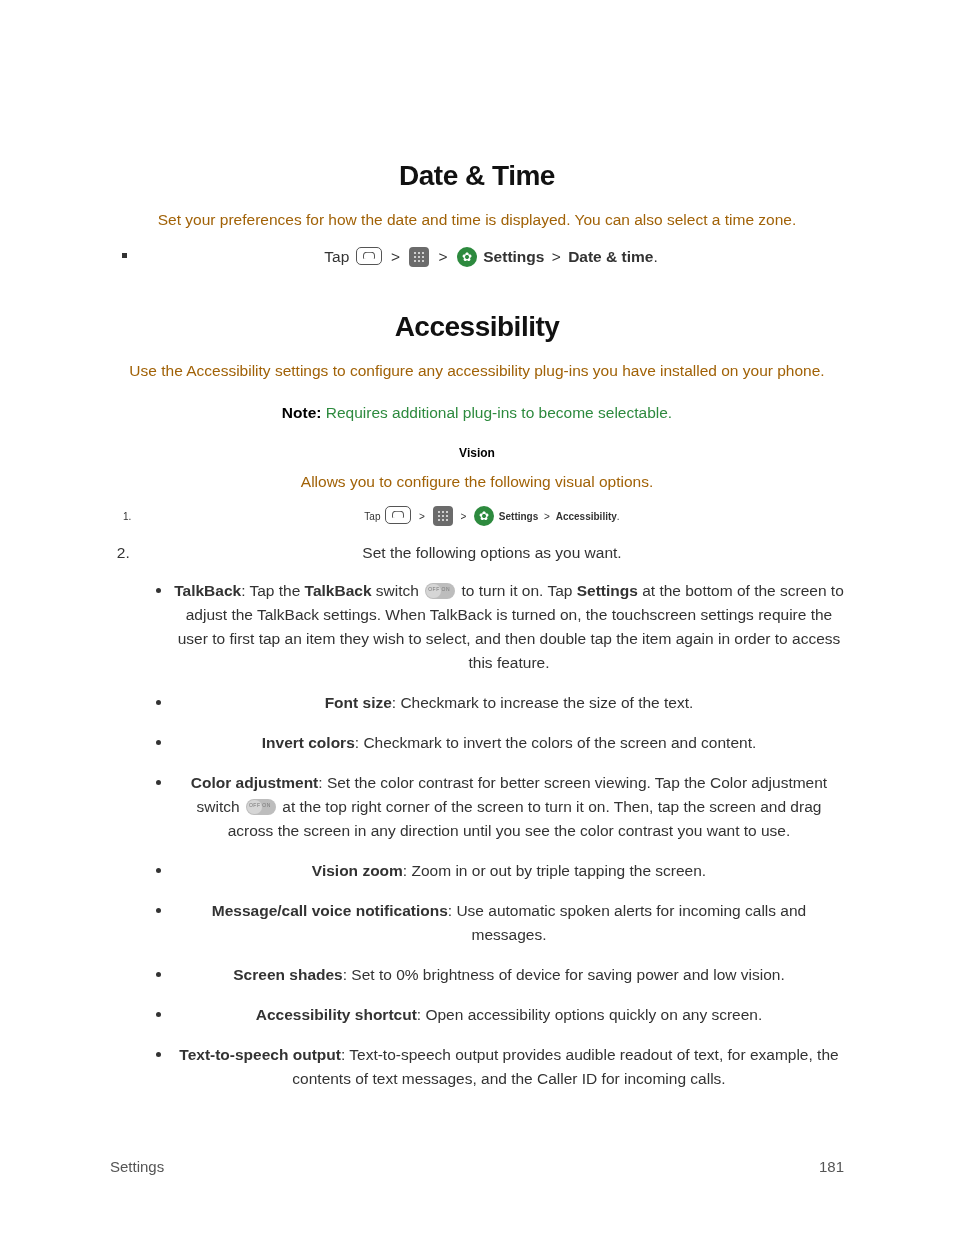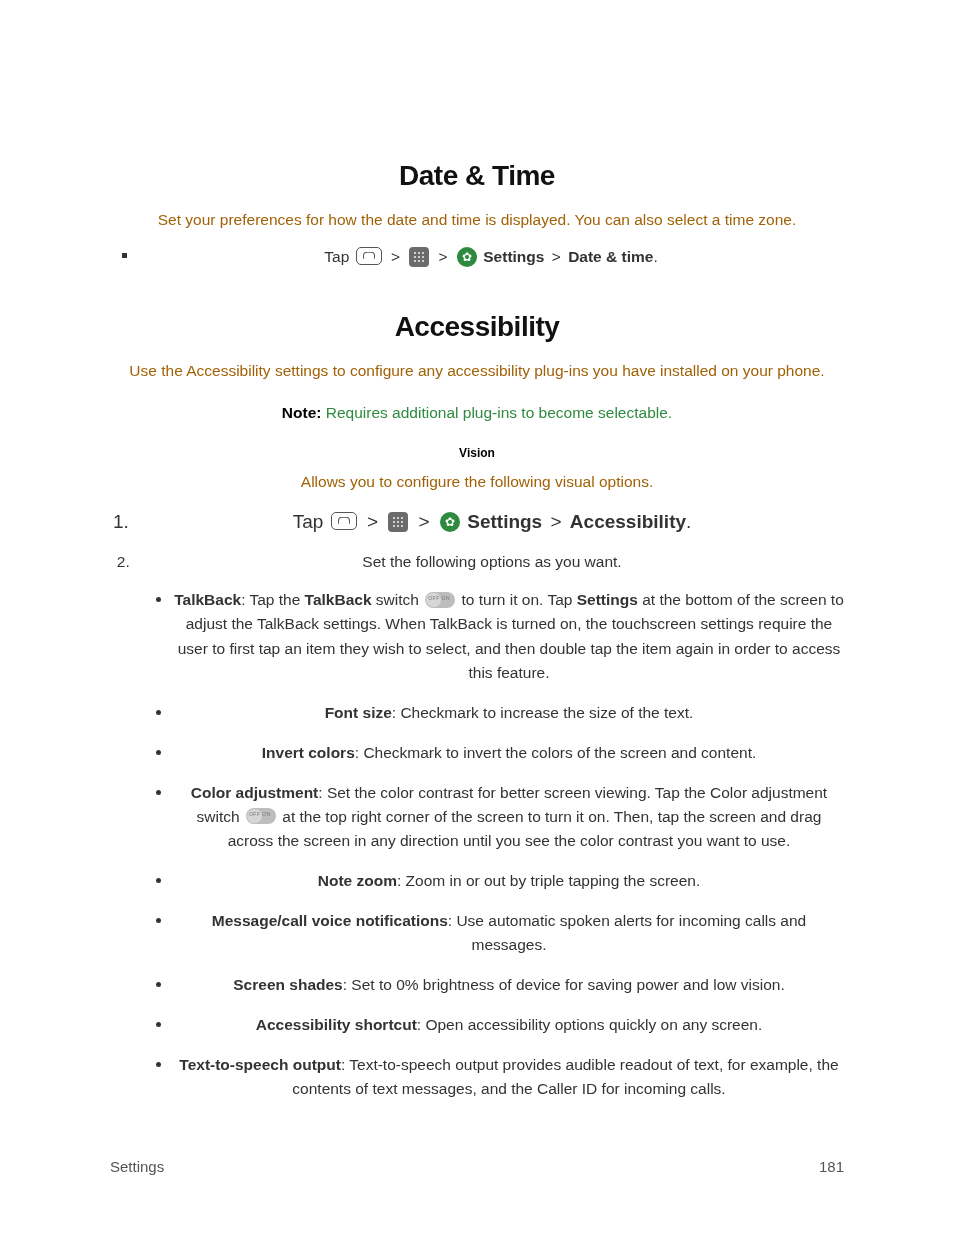--- a/index.html
+++ b/index.html
@@ -179,21 +179,21 @@
   .switch-icon::after {
     content: "OFF ON";
     position: absolute;
     left: 3px; top: 3px;
     font-size: 5px;
     letter-spacing: 0.5px;
     color: #777;
     white-space: nowrap;
   }
   .nav-line {
-    font-size: 19px;
+    font-size: 10px;
   }
   .footer {
     position: absolute;
     bottom: 60px;
     left: 110px;
     right: 110px;
     display: flex;
     justify-content: space-between;
     font-size: 15px;
     color: #555;
@@ -255,21 +255,21 @@
           <li>
             <strong>Font size</strong><span>: Checkmark to increase the size of the text.</span>
           </li>
           <li>
             <strong>Invert colors</strong><span>: Checkmark to invert the colors of the screen and content.</span>
           </li>
           <li>
             <strong>Color adjustment</strong><span>: Set the color contrast for better screen viewing. Tap the Color adjustment switch </span><span class="icon switch-icon"></span><span> at the top right corner of the screen to turn it on. Then, tap the screen and drag across the screen in any direction until you see the color contrast you want to use.</span>
           </li>
           <li>
-            <strong>Note zoom</strong><span>: Zoom in or out by triple tapping the screen.</span>
+            <strong>Vision zoom</strong><span>: Zoom in or out by triple tapping the screen.</span>
           </li>
           <li>
             <strong>Message/call voice notifications</strong><span>: Use automatic spoken alerts for incoming calls and messages.</span>
           </li>
           <li>
             <strong>Screen shades</strong><span>: Set to 0% brightness of device for saving power and low vision.</span>
           </li>
           <li>
             <strong>Accessibility shortcut</strong><span>: Open accessibility options quickly on any screen.</span>
           </li>

